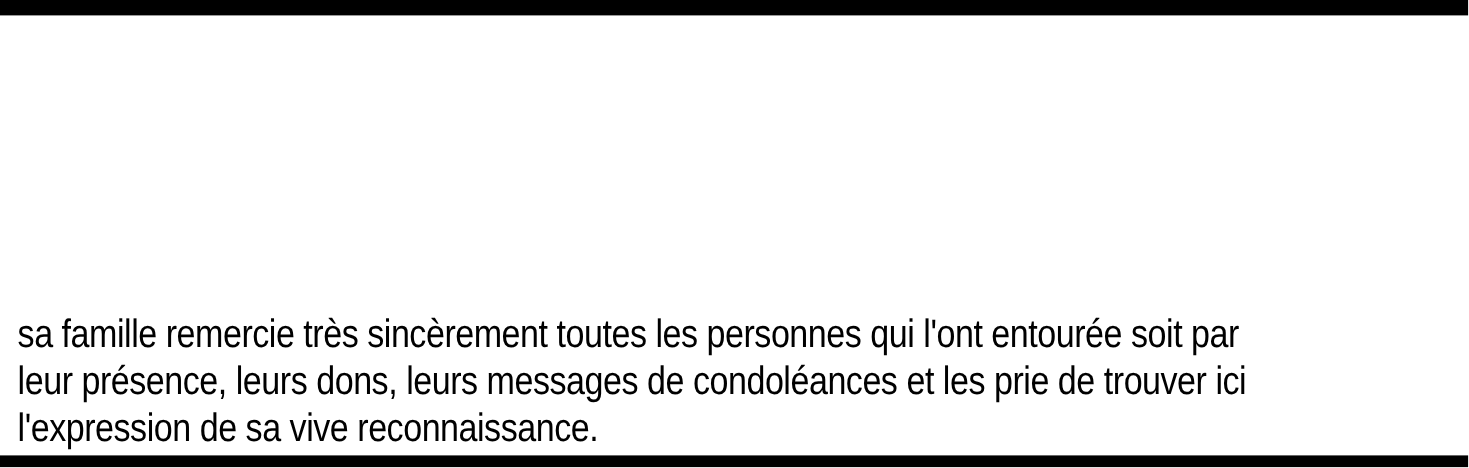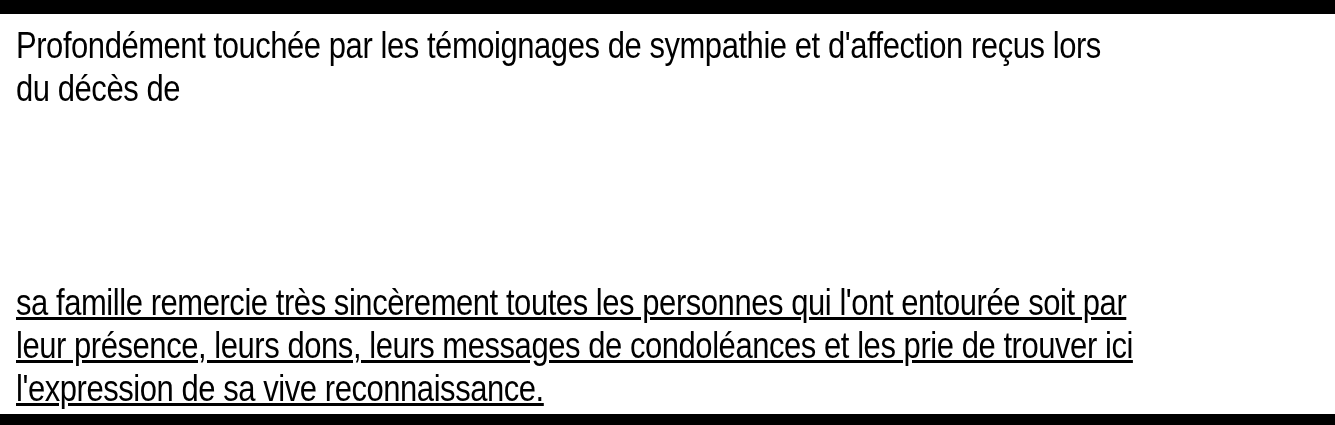--- a/index.html
+++ b/index.html
@@ -24,21 +24,21 @@
   }
   .rule-bar.top    { top: 0;    height: 14px; }
   .rule-bar.bottom { bottom: 0; height: 11px; }
 
   .para {
     position: absolute;
     left: 16px;
     right: 0;
   }
   .para.intro  { top: 24px;  }
-  .para.thanks { top: 281px; text-decoration: underline; }
+  .para.thanks { top: 281px; }
 
   .body-line {
     display: block;
     font-size: 36px;
     line-height: 43px;
     letter-spacing: -0.5px;
     white-space: nowrap;
     transform: scaleX(0.86);
     transform-origin: 0 50%;
   }
@@ -61,24 +61,20 @@
     transform-origin: 50% 50%;
   }
 </style>
 </head>
 <body>
 
 <div class="notice">
 
   <div class="rule-bar top"></div>
 
-  <div class="para intro">
-    <span class="body-line">Profondément touchée par les témoignages de sympathie et d'affection reçus lors</span>
-    <span class="body-line">du décès de</span>
-  </div>
 
 
   <div class="para thanks">
     <span class="body-line">sa famille remercie très sincèrement toutes les personnes qui l'ont entourée soit par</span>
     <span class="body-line">leur présence, leurs dons, leurs messages de condoléances et les prie de trouver ici</span>
     <span class="body-line">l'expression de sa vive reconnaissance.</span>
   </div>
 
   <div class="rule-bar bottom"></div>
 

